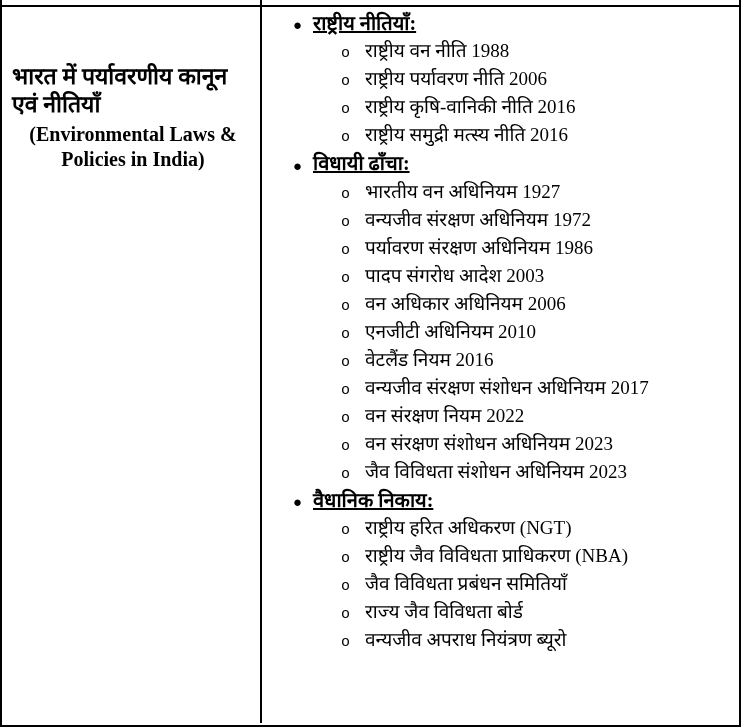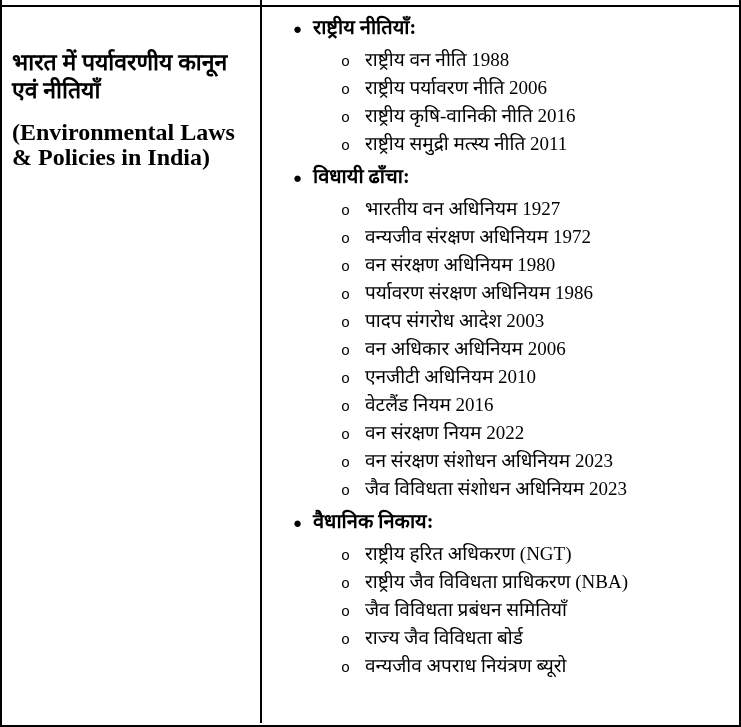--- a/index.html
+++ b/index.html
@@ -19,42 +19,44 @@
   .cell{box-sizing:border-box;}
   
   #top-sliver{height:7px;border-bottom:2px solid #000;}
   #top-sliver .left{width:260px;border-right:2px solid #000;}
   #top-sliver .right{flex:1;}
   
   #main-row{height:716px;}
   #topic-cell{
     width:260px;
     border-right:2px solid #000;
-    padding:42px 6px 0 10px;
+    padding:56px 6px 0 10px;
   }
   #content-cell{
     flex:1;
     padding-top:3px;
   }
   .hindi-title{
     font-weight:bold;
     font-size:23px;
     line-height:28px;
     letter-spacing:0px;
   }
   .english-title{
     font-weight:bold;
-    font-size:24px;
+    font-size:20px;
     line-height:25px;
-    margin-top:15px;
+    margin-top:3px;
+    text-align:center;
   }
   .l1{
     font-size:19px;
-    line-height:35px;
+    line-height:26px;
     white-space:nowrap;
+    text-decoration:underline;
   }
   .l1.bold{font-weight:bold;font-size:20px;}
   .l1 .m1{
     display:inline-block;
     margin-left:31px;
     width:20px;
     font-size:15px;
     vertical-align:middle;
   }
   .l2{
@@ -86,30 +88,30 @@
       <div class="hindi-title">भारत में पर्यावरणीय कानून एवं नीतियाँ</div>
       <div class="english-title">(Environmental Laws &amp; Policies in India)</div>
     </div>
 
     <div id="content-cell" class="cell">
       <div>
           <div class="l1 bold"><span class="m1">●</span><span>राष्ट्रीय नीतियाँ:</span></div>
           <div class="l2"><span class="m2">o</span><span>राष्ट्रीय वन नीति 1988</span></div>
           <div class="l2"><span class="m2">o</span><span>राष्ट्रीय पर्यावरण नीति 2006</span></div>
           <div class="l2"><span class="m2">o</span><span>राष्ट्रीय कृषि-वानिकी नीति 2016</span></div>
-          <div class="l2"><span class="m2">o</span><span>राष्ट्रीय समुद्री मत्स्य नीति 2011</span></div>
+          <div class="l2"><span class="m2">o</span><span>राष्ट्रीय समुद्री मत्स्य नीति 2016</span></div>
           <div class="l1 bold"><span class="m1">●</span><span>विधायी ढाँचा:</span></div>
           <div class="l2"><span class="m2">o</span><span>भारतीय वन अधिनियम 1927</span></div>
           <div class="l2"><span class="m2">o</span><span>वन्यजीव संरक्षण अधिनियम 1972</span></div>
-          <div class="l2"><span class="m2">o</span><span>वन संरक्षण अधिनियम 1980</span></div>
           <div class="l2"><span class="m2">o</span><span>पर्यावरण संरक्षण अधिनियम 1986</span></div>
           <div class="l2"><span class="m2">o</span><span>पादप संगरोध आदेश 2003</span></div>
           <div class="l2"><span class="m2">o</span><span>वन अधिकार अधिनियम 2006</span></div>
           <div class="l2"><span class="m2">o</span><span>एनजीटी अधिनियम 2010</span></div>
           <div class="l2"><span class="m2">o</span><span>वेटलैंड नियम 2016</span></div>
+          <div class="l2"><span class="m2">o</span><span>वन्यजीव संरक्षण संशोधन अधिनियम 2017</span></div>
           <div class="l2"><span class="m2">o</span><span>वन संरक्षण नियम 2022</span></div>
           <div class="l2"><span class="m2">o</span><span>वन संरक्षण संशोधन अधिनियम 2023</span></div>
           <div class="l2"><span class="m2">o</span><span>जैव विविधता संशोधन अधिनियम 2023</span></div>
           <div class="l1 bold"><span class="m1">●</span><span>वैधानिक निकाय:</span></div>
           <div class="l2"><span class="m2">o</span><span>राष्ट्रीय हरित अधिकरण (NGT)</span></div>
           <div class="l2"><span class="m2">o</span><span>राष्ट्रीय जैव विविधता प्राधिकरण (NBA)</span></div>
           <div class="l2"><span class="m2">o</span><span>जैव विविधता प्रबंधन समितियाँ</span></div>
           <div class="l2"><span class="m2">o</span><span>राज्य जैव विविधता बोर्ड</span></div>
           <div class="l2"><span class="m2">o</span><span>वन्यजीव अपराध नियंत्रण ब्यूरो</span></div>
         </div>

